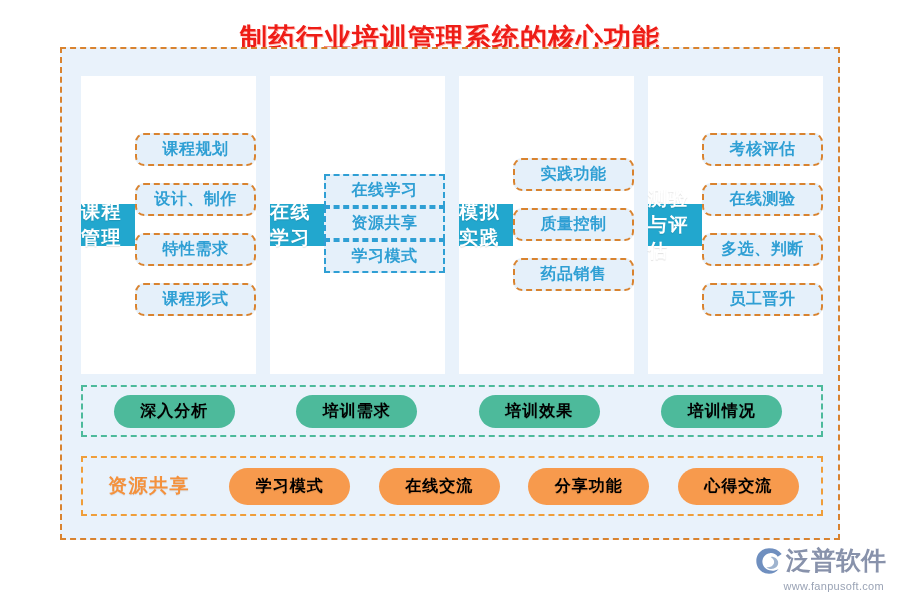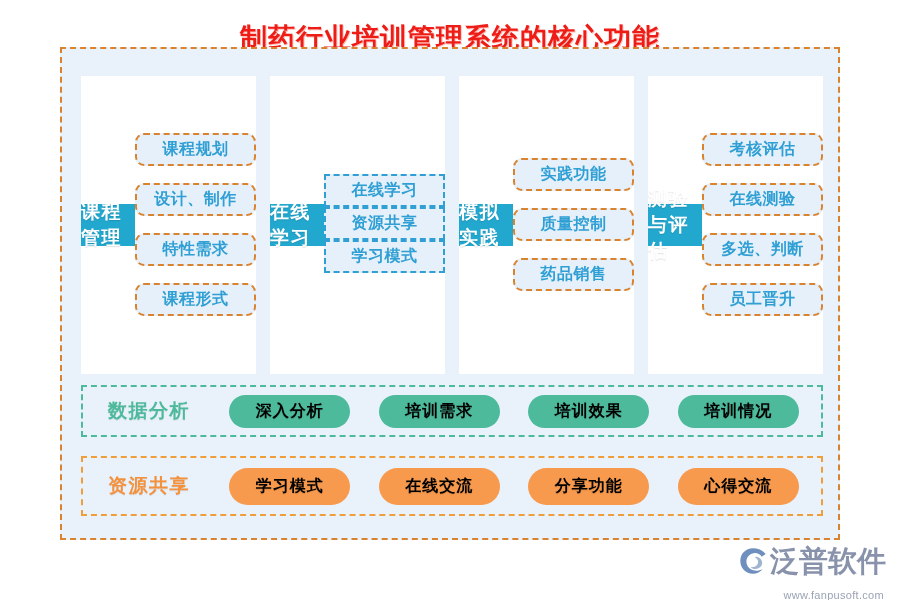--- a/index.html
+++ b/index.html
@@ -206,35 +206,35 @@
     justify-content: flex-end;
     height: 30px;
   }
   .logo-mark {
     width: 28px;
     height: 28px;
     margin-right: 3px;
     flex: none;
   }
   .logo-text {
-    font-size: 29px;
+    font-size: 25px;
     font-weight: bold;
     color: #8892ab;
     letter-spacing: 0px;
     line-height: 28px;
     font-family: "Liberation Serif", "DejaVu Serif", serif;
   }
   .logo-url {
     text-align: right;
     font-size: 11px;
     color: #9aa3b5;
     letter-spacing: 0.3px;
     font-family: "Liberation Sans", sans-serif;
     padding-right: 2px;
-    margin-top: 13px;
+    margin-top: 4px;
   }
 </style>
 </head>
 <body>
 
 <div class="page">
 
   <div class="title">制药行业培训管理系统的核心功能</div>
 
   <div class="outer">
@@ -275,21 +275,20 @@
           <div class="chip orange-dash">考核评估</div>
           <div class="chip orange-dash">在线测验</div>
           <div class="chip orange-dash">多选、判断</div>
           <div class="chip orange-dash">员工晋升</div>
         </div>
       </div>
 
     </div>
 
     <div class="band band-green">
-      <div class="band-label">数据分析</div>
       <div class="pills">
         <div class="pill green">深入分析</div>
         <div class="pill green">培训需求</div>
         <div class="pill green">培训效果</div>
         <div class="pill green">培训情况</div>
       </div>
     </div>
 
     <div class="band band-orange">
       <div class="band-label">资源共享</div>

